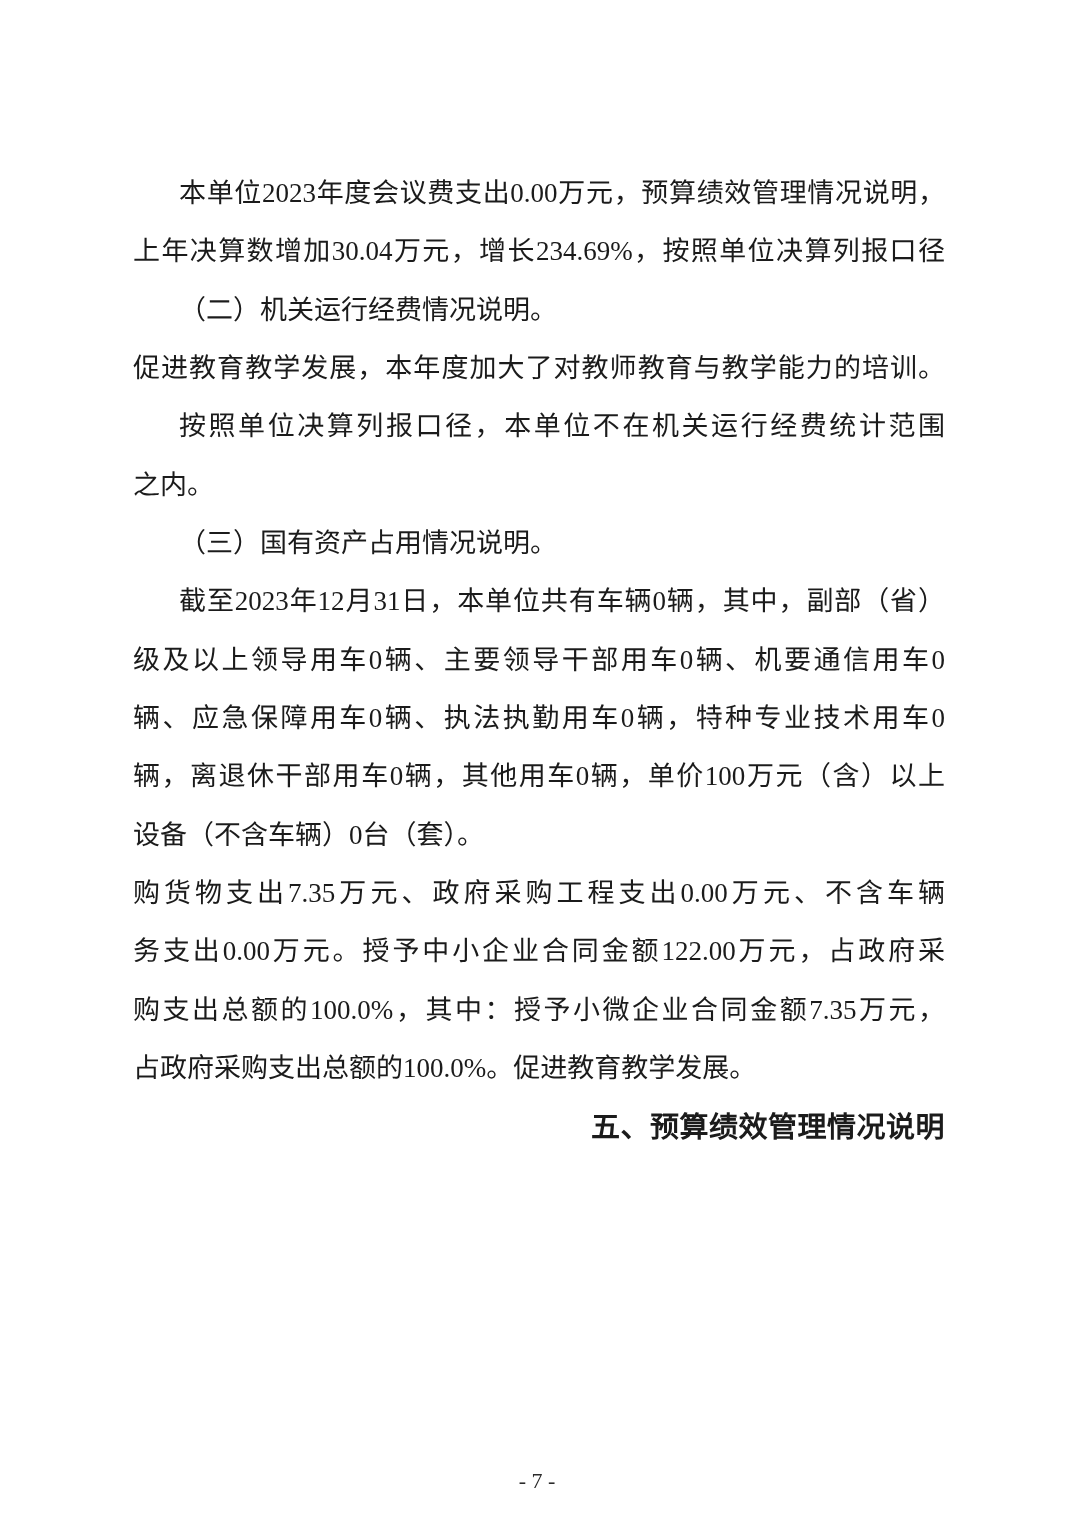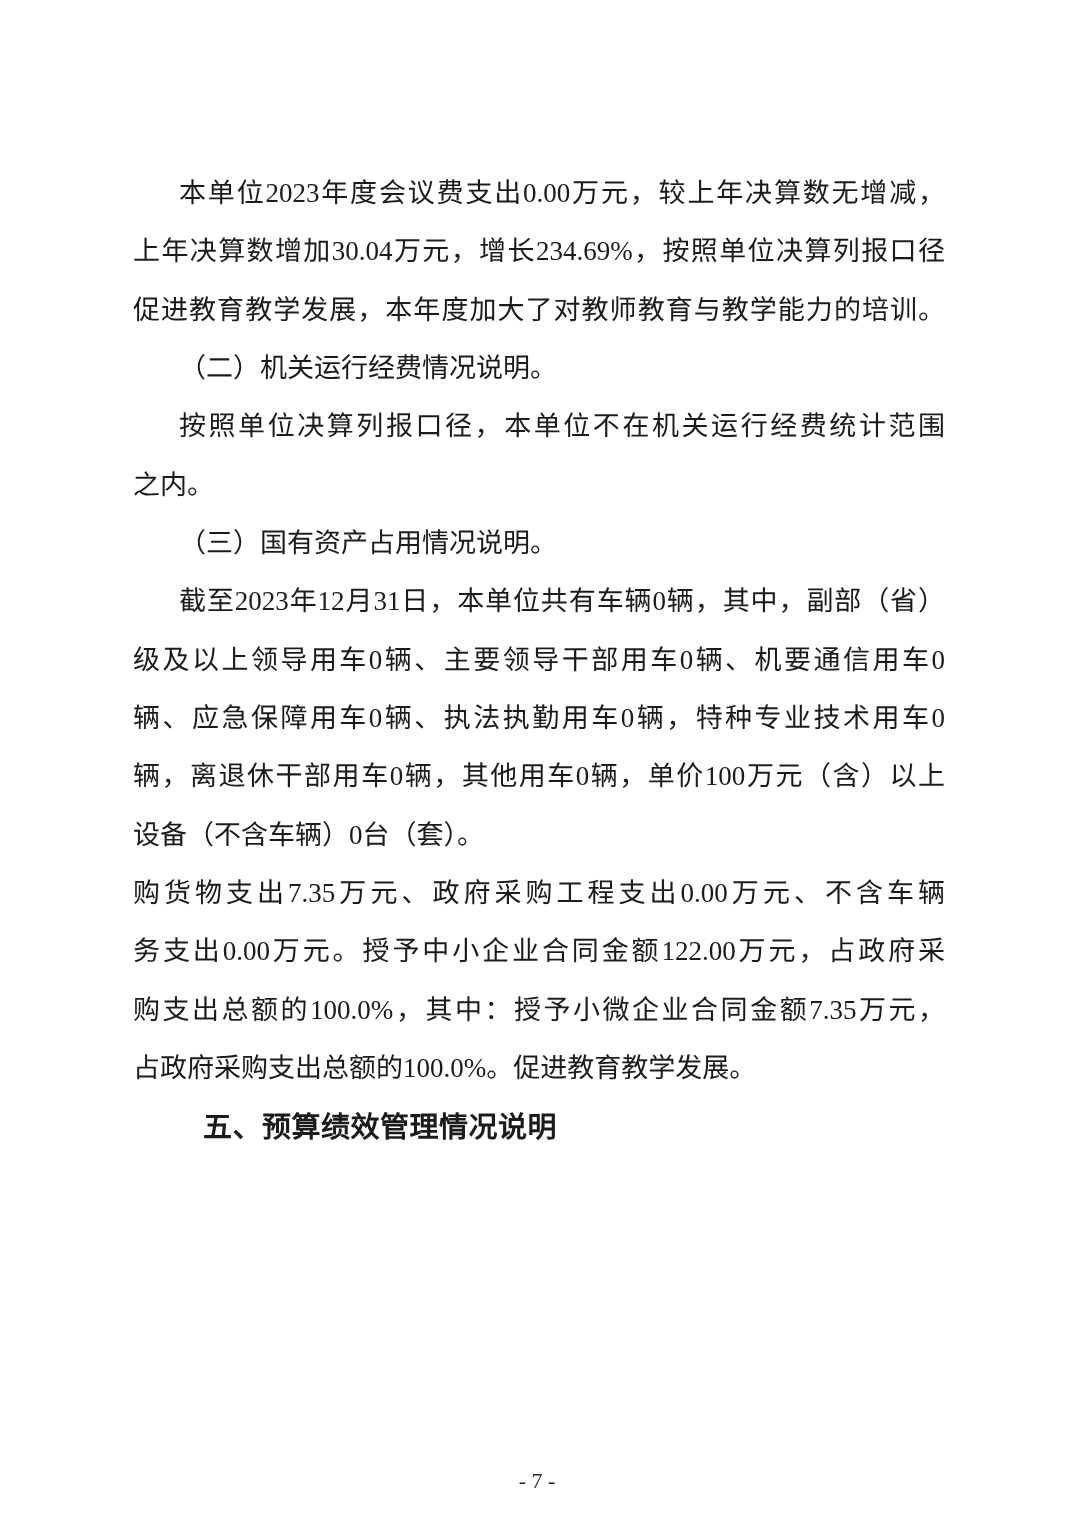--- a/index.html
+++ b/index.html
@@ -43,40 +43,41 @@
     padding-left: 46px;
   }
   .line.heading {
     font-family: "Liberation Sans", sans-serif;
     font-weight: 700;
     font-size: 29px;
     letter-spacing: 0.5px;
   }
   .line.heading.indent {
     padding-left: 70px;
+    text-align: right;
   }
   .footer {
     position: absolute;
     top: 1468px;
     left: 0;
     width: 100%;
     text-align: center;
     font-size: 22px;
     color: #2a2a2a;
   }
 </style>
 </head>
 <body>
 
 <div class="page">
   <div class="content">
-      <div class="line body indent fill">本单位2023年度会议费支出0.00万元，较上年决算数无增减，</div>
+      <div class="line body indent fill">本单位2023年度会议费支出0.00万元，预算绩效管理情况说明，</div>
       <div class="line body fill">上年决算数增加30.04万元，增长234.69%，按照单位决算列报口径</div>
+      <div class="line body indent">（二）机关运行经费情况说明。</div>
       <div class="line body fill">促进教育教学发展，本年度加大了对教师教育与教学能力的培训。</div>
-      <div class="line body indent">（二）机关运行经费情况说明。</div>
       <div class="line body indent fill">按照单位决算列报口径，本单位不在机关运行经费统计范围</div>
       <div class="line body">之内。</div>
       <div class="line body indent">（三）国有资产占用情况说明。</div>
       <div class="line body indent fill">截至2023年12月31日，本单位共有车辆0辆，其中，副部（省）</div>
       <div class="line body fill">级及以上领导用车0辆、主要领导干部用车0辆、机要通信用车0</div>
       <div class="line body fill">辆、应急保障用车0辆、执法执勤用车0辆，特种专业技术用车0</div>
       <div class="line body fill">辆，离退休干部用车0辆，其他用车0辆，单价100万元（含）以上</div>
       <div class="line body">设备（不含车辆）0台（套）。</div>
       <div class="line body fill">购货物支出7.35万元、政府采购工程支出0.00万元、不含车辆</div>
       <div class="line body fill">务支出0.00万元。授予中小企业合同金额122.00万元，占政府采</div>

